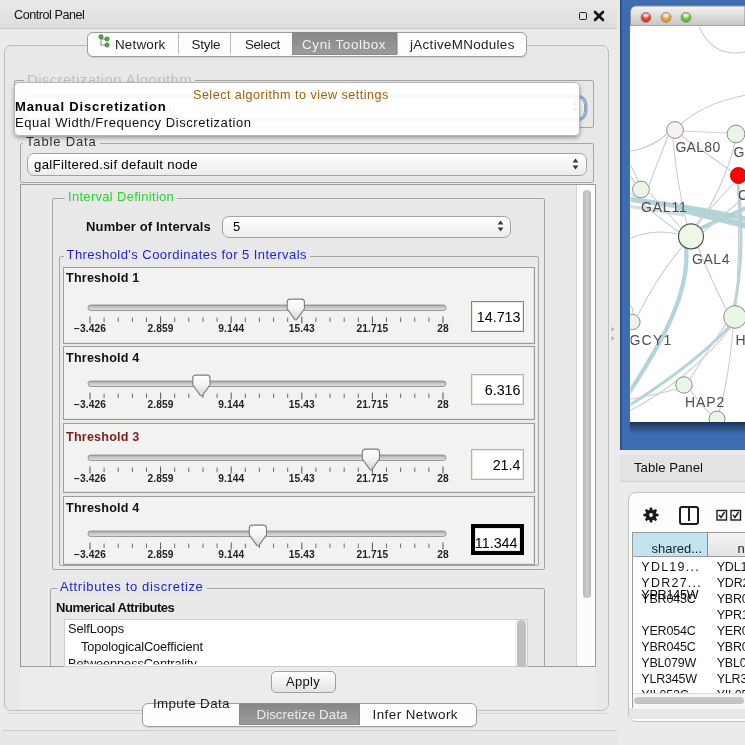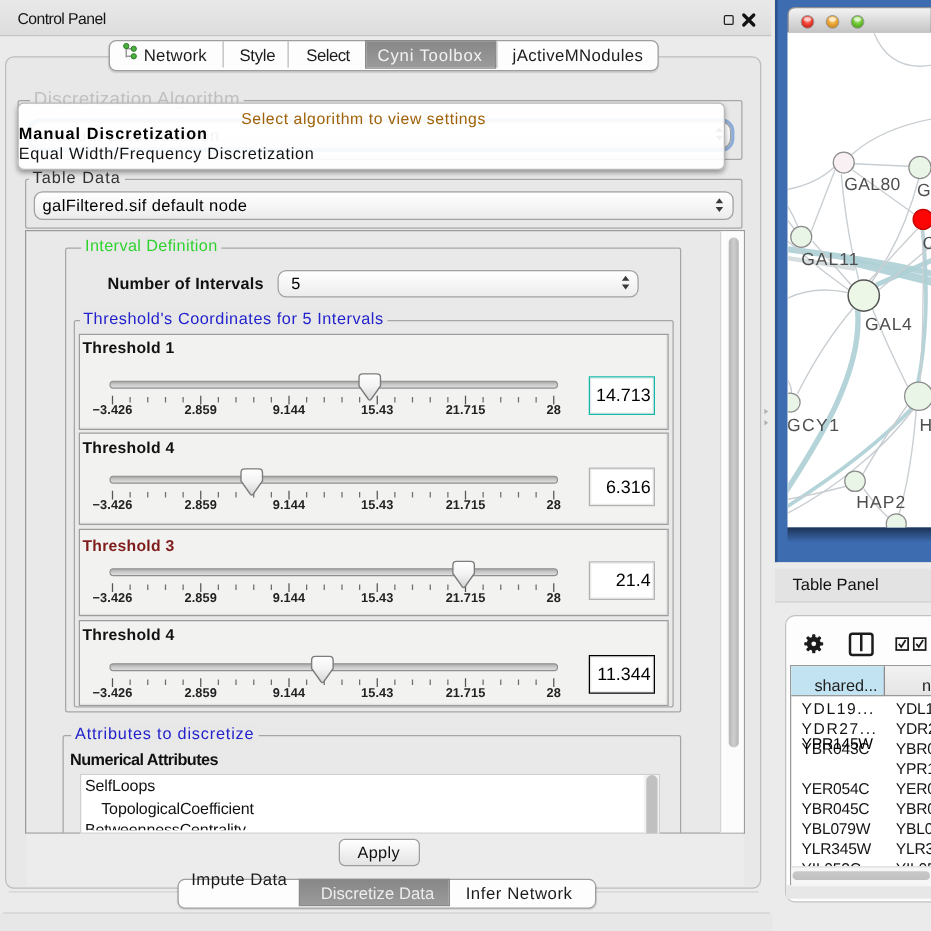--- a/index.html
+++ b/index.html
@@ -237,21 +237,21 @@
     <line x1="378.9" y1="24.5" x2="378.9" y2="29.0" stroke="#6e6e6e" stroke-width="1"></line>
     <line x1="393.0" y1="23.5" x2="393.0" y2="30.5" stroke="#555" stroke-width="1"></line>
     <text x="40.0" y="38.5" font-size="10.2" font-weight="bold" letter-spacing="0.1" fill="#222" text-anchor="middle" font-family="Liberation Sans">−3.426</text>
     <text x="110.6" y="38.5" font-size="10.2" font-weight="bold" letter-spacing="0.1" fill="#222" text-anchor="middle" font-family="Liberation Sans">2.859</text>
     <text x="181.2" y="38.5" font-size="10.2" font-weight="bold" letter-spacing="0.1" fill="#222" text-anchor="middle" font-family="Liberation Sans">9.144</text>
     <text x="251.8" y="38.5" font-size="10.2" font-weight="bold" letter-spacing="0.1" fill="#222" text-anchor="middle" font-family="Liberation Sans">15.43</text>
     <text x="322.4" y="38.5" font-size="10.2" font-weight="bold" letter-spacing="0.1" fill="#222" text-anchor="middle" font-family="Liberation Sans">21.715</text>
     <text x="393.0" y="38.5" font-size="10.2" font-weight="bold" letter-spacing="0.1" fill="#222" text-anchor="middle" font-family="Liberation Sans">28</text>
     <path d="M 199.3,15.8 L 199.3,9.1 Q 199.3,6.1 202.3,6.1 L 213.5,6.1 Q 216.5,6.1 216.5,9.1 L 216.5,15.8 L 209.0,26.4 Q 207.9,27.6 206.8,26.4 Z" fill="url(#thm)" stroke="#7c7c7c" stroke-width="1.1"></path>
   </svg>
-<div style="position:absolute;left:470.5px;top:524px;width:53px;height:31px;background:#fff;border:1px solid #000000;box-shadow:inset 0 0 0 1px #e8e8e8;font-size:14.3px;color:#000;text-align:right;line-height:30px;padding-right:2px;box-sizing:border-box">11.344</div>
+<div style="position:absolute;left:470.5px;top:524px;width:53px;height:31px;background:#fff;border:4px solid #000000;box-shadow:inset 0 0 0 1px #e8e8e8;font-size:14.3px;color:#000;text-align:right;line-height:30px;padding-right:2px;box-sizing:border-box">11.344</div>
 <div style="position:absolute;left:50px;top:588px;width:492.5px;height:112px;border:1px solid #a6a6a6;border-radius:2px"></div>
 <div style="position:absolute;left:57px;top:579px;font-size:13px;color:#2222cc;background:#e8e8e8;padding:0 3px;letter-spacing:0.65px;white-space:nowrap">Attributes to discretize</div>
 <div class="ab" style="left:56px;top:600px;font-size:13px;font-weight:bold;letter-spacing:-0.45px;color:#111">Numerical Attributes</div>
 <div class="ab" style="left:64px;top:619px;width:464px;height:48px;background:#fff;border:1px solid #cfcfcf;box-sizing:border-box"></div>
 <div class="ab" style="left:68px;top:621.3px;font-size:12.8px;letter-spacing:-0.1px;color:#111">SelfLoops</div>
 <div class="ab" style="left:81px;top:638.8px;font-size:12.8px;letter-spacing:-0.1px;color:#111">TopologicalCoefficient</div>
 <div class="ab" style="left:68px;top:656.3px;font-size:12.8px;letter-spacing:-0.1px;color:#111;clip-path:inset(0 0 7px 0)">BetweennessCentrality</div>
 <div class="ab" style="left:515px;top:620px;width:12px;height:46px;background:#f2f2f2"></div>
 <div class="ab" style="left:517px;top:620px;width:9px;height:47px;background:#c0c0c0;border-radius:4.5px 4.5px 0 0"></div>
 <div class="ab" style="left:20.5px;top:667px;width:574px;height:42px;background:#ececec"></div>

